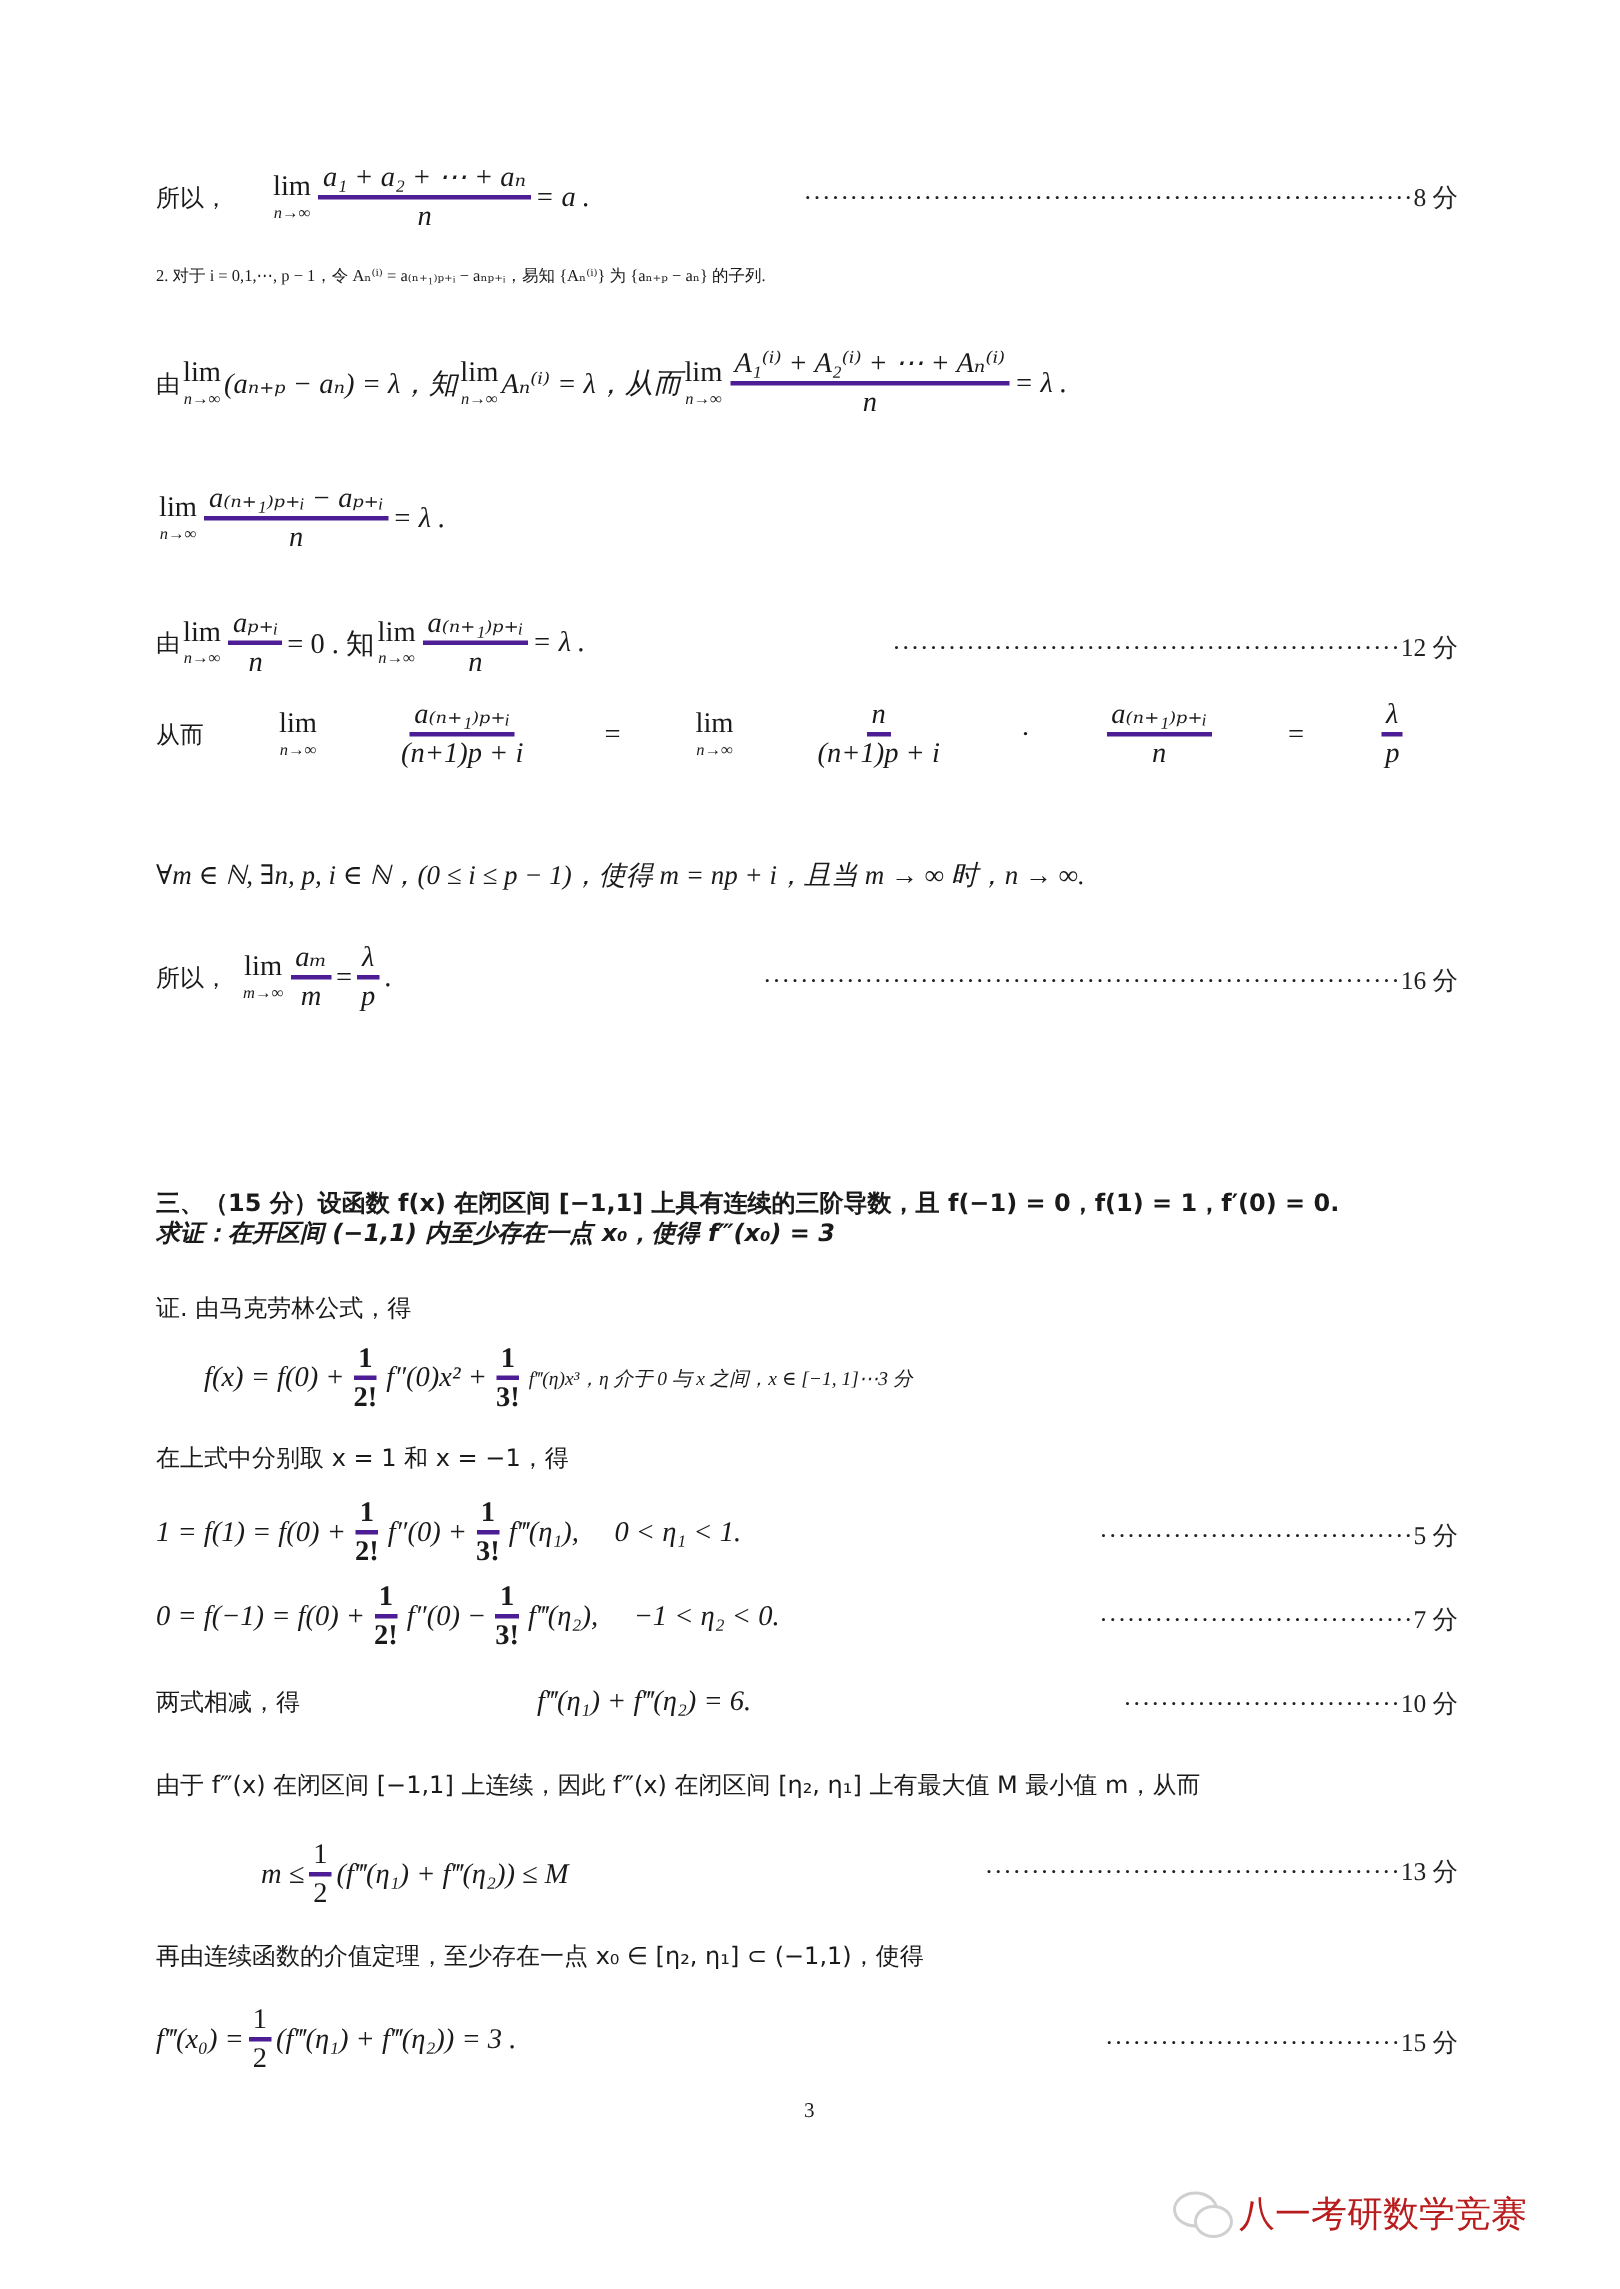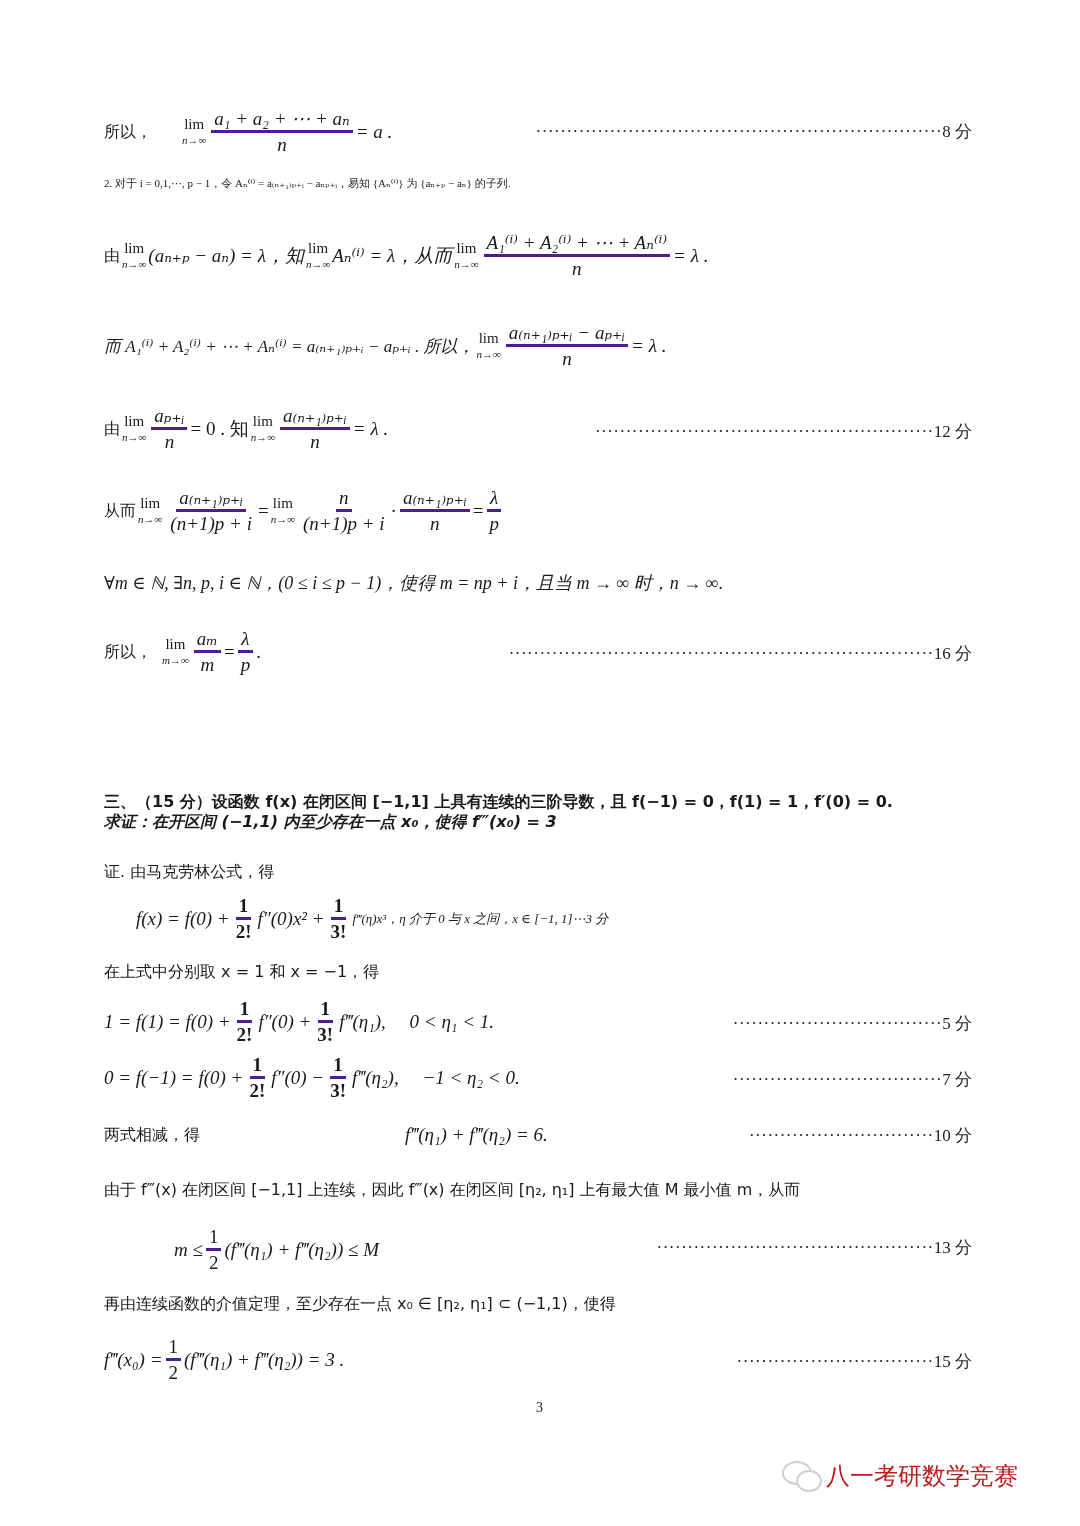--- a/index.html
+++ b/index.html
@@ -6,21 +6,21 @@
   body { width:1080px; height:1526px; position:relative; overflow:hidden;
          font-family:"Liberation Serif","DejaVu Serif",serif; color:#1a1a1a; }
   .line { position:absolute; left:104px; font-size:17px; white-space:nowrap; display:flex; align-items:center; }
   .m { font-family:"Liberation Serif","DejaVu Serif",serif; font-size:19px; }
   .i { font-style:italic; }
   .b { font-weight:bold; }
   .frac { display:inline-flex; flex-direction:column; align-items:center; vertical-align:middle; margin:0 3px; }
   .frac .num { padding:0 3px; border-bottom:3px solid #4c1d95; line-height:1.15; }
   .frac .den { padding:0 3px; line-height:1.25; }
   .lim { display:inline-flex; flex-direction:column; align-items:center; vertical-align:middle; margin:0 2px; }
-  .lim .lw { font-size:15px; line-height:1; }
+  .lim .lw { font-size:19px; line-height:1; }
   .lim .ls { font-size:11px; font-style:italic; line-height:1.2; margin-top:2px; }
   .score { position:absolute; right:108px; font-size:17px; white-space:nowrap; color:#222; }
   .dots { letter-spacing:0.5px; }
   .cn { font-family:"DejaVu Sans","Liberation Sans",sans-serif; font-size:16px; }
   .hd { font-family:"DejaVu Sans","Liberation Sans",sans-serif; font-size:16px; font-weight:bold; }
   .pageno { position:absolute; left:536px; top:1400px; font-size:14px; }
   .watermark { position:absolute; left:782px; top:1460px; display:flex; align-items:center; gap:6px;
                color:#b91c1c; font-family:"DejaVu Sans","Liberation Sans",sans-serif; font-size:24px; }
   .wx-icon { width:38px; height:30px; position:relative; }
   .wx-icon .b1 { position:absolute; left:0; top:0; width:26px; height:20px; border:2px solid #d0d0d0; border-radius:50%; }
@@ -65,21 +65,20 @@
       <span class="ls">n→∞</span>
     </span>
   <span class="frac m i">
       <span class="num">A₁⁽ⁱ⁾ + A₂⁽ⁱ⁾ + ⋯ + Aₙ⁽ⁱ⁾</span>
       <span class="den">n</span>
     </span>
   <span class="m i">= λ .</span>
 </div>
 
 <div class="line" style="top:322px;">
-  <span class="m i" style="font-size:17px">而 A₁⁽ⁱ⁾ + A₂⁽ⁱ⁾ + ⋯ + Aₙ⁽ⁱ⁾ = a₍ₙ₊₁₎ₚ₊ᵢ − aₚ₊ᵢ . 所以，</span>
   <span class="lim">
       <span class="lw">lim</span>
       <span class="ls">n→∞</span>
     </span>
   <span class="frac m i">
       <span class="num">a₍ₙ₊₁₎ₚ₊ᵢ − aₚ₊ᵢ</span>
       <span class="den">n</span>
     </span>
   <span class="m i">= λ .</span>
 </div>
@@ -100,21 +99,21 @@
       <span class="ls">n→∞</span>
     </span>
   <span class="frac m i">
       <span class="num">a₍ₙ₊₁₎ₚ₊ᵢ</span>
       <span class="den">n</span>
     </span>
   <span class="m i">= λ .</span>
 </div>
 <div class="score" style="top:420px;"><span class="dots">·······················································</span><span>12 分</span></div>
 
-<div class="line" style="top:487px;">
+<div class="line" style="top:466px;gap:48px;">
   <span class="cn">从而</span>
   <span class="lim">
       <span class="lw">lim</span>
       <span class="ls">n→∞</span>
     </span>
   <span class="frac m i">
       <span class="num">a₍ₙ₊₁₎ₚ₊ᵢ</span>
       <span class="den">(n+1)p + i</span>
     </span>
   <span class="m">=</span>
@@ -213,21 +212,21 @@
     </span>
   <span class="m i">f″(0) −</span>
   <span class="frac m b">
       <span class="num">1</span>
       <span class="den">3!</span>
     </span>
   <span class="m i" style="white-space:pre">f‴(η₂),     −1 &lt; η₂ &lt; 0.</span>
 </div>
 <div class="score" style="top:1068px;"><span class="dots">··································</span><span>7 分</span></div>
 
-<div class="line" style="top:1124px;gap:47px;">
+<div class="line" style="top:1124px;">
   <span class="cn" style="width:254px; display:inline-block">两式相减，得</span>
   <span class="m i">f‴(η₁) + f‴(η₂) = 6.</span>
 </div>
 <div class="score" style="top:1124px;"><span class="dots">······························</span><span>10 分</span></div>
 
 <div class="line" style="top:1180px;">
   <span class="cn">由于 f‴(x) 在闭区间 [−1,1] 上连续，因此 f‴(x) 在闭区间 [η₂, η₁] 上有最大值 M 最小值 m，从而</span>
 </div>
 
 <div class="line" style="top:1226px; left:174px;">

